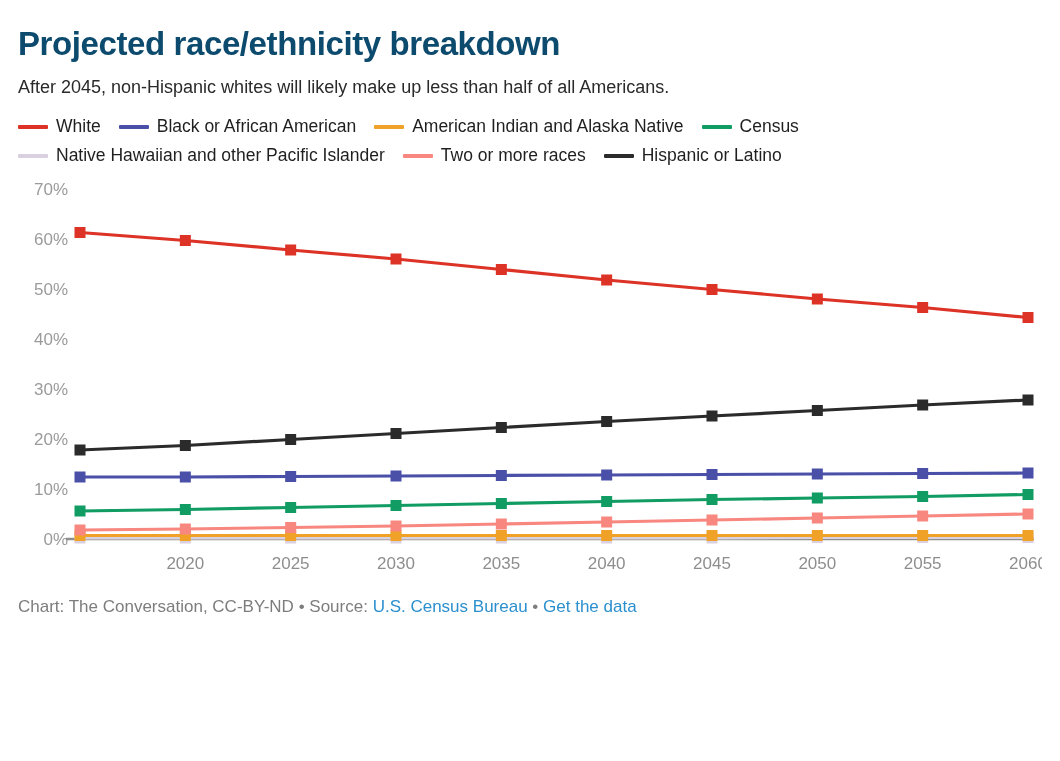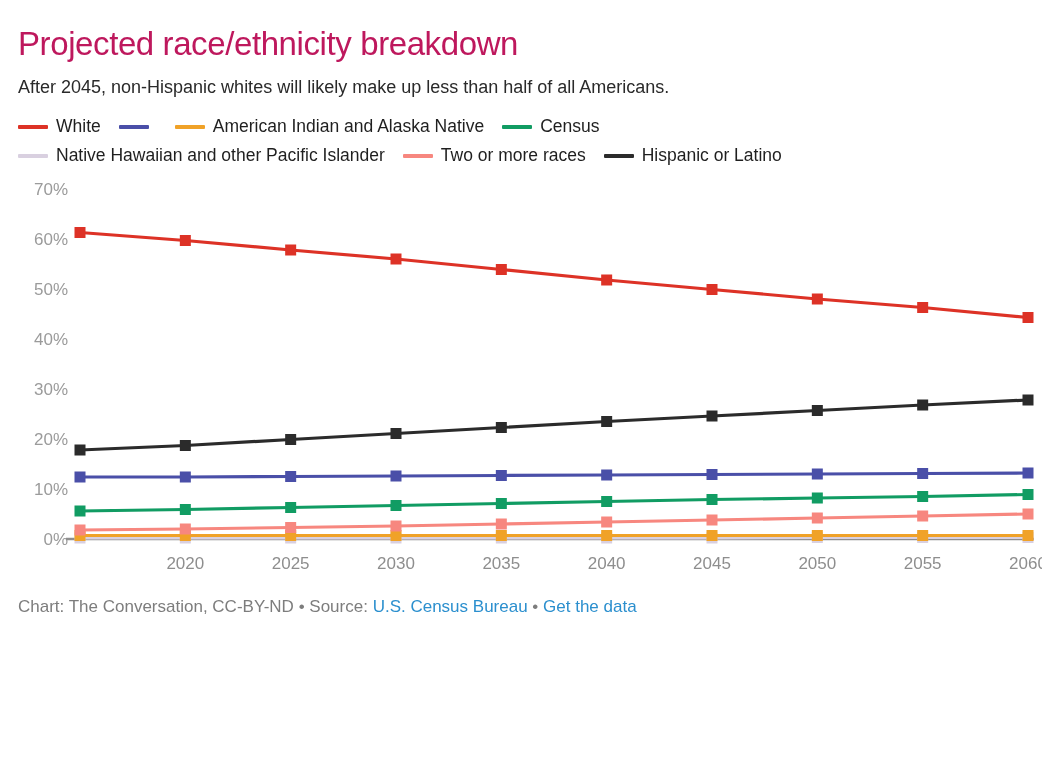--- a/index.html
+++ b/index.html
@@ -17,23 +17,23 @@
   }
   .page {
     position: absolute;
     inset: 0;
     background: #ffffff;
     box-sizing: border-box;
     padding: 0 18px;
   }
   .chart-title {
     font-size: 33px;
-    font-weight: 400;
+    font-weight: 700;
     letter-spacing: -0.4px;
-    color: #be185d;
+    color: #0c4a6e;
     margin: 0;
     padding-top: 26px;
     line-height: 1.12;
   }
   .chart-subtitle {
     font-size: 18px;
     font-weight: 400;
     color: #2a2a2a;
     margin: 0;
     padding-top: 14px;
@@ -117,20 +117,21 @@
   <p class="chart-subtitle">After 2045, non-Hispanic whites will likely make up less than half of all Americans.</p>
 
   <div class="legend" id="legend-root">
       <div class="legend-row">
         <div class="legend-item">
           <span class="legend-swatch" style="background: rgb(221, 50, 38);"></span>
           <span class="legend-label">White</span>
         </div>
         <div class="legend-item">
           <span class="legend-swatch" style="background: rgb(74, 79, 168);"></span>
+          <span class="legend-label">Black or African American</span>
         </div>
         <div class="legend-item">
           <span class="legend-swatch" style="background: rgb(240, 162, 40);"></span>
           <span class="legend-label">American Indian and Alaska Native</span>
         </div>
         <div class="legend-item">
           <span class="legend-swatch" style="background: rgb(17, 156, 99);"></span>
           <span class="legend-label">Census</span>
         </div>
       </div>

